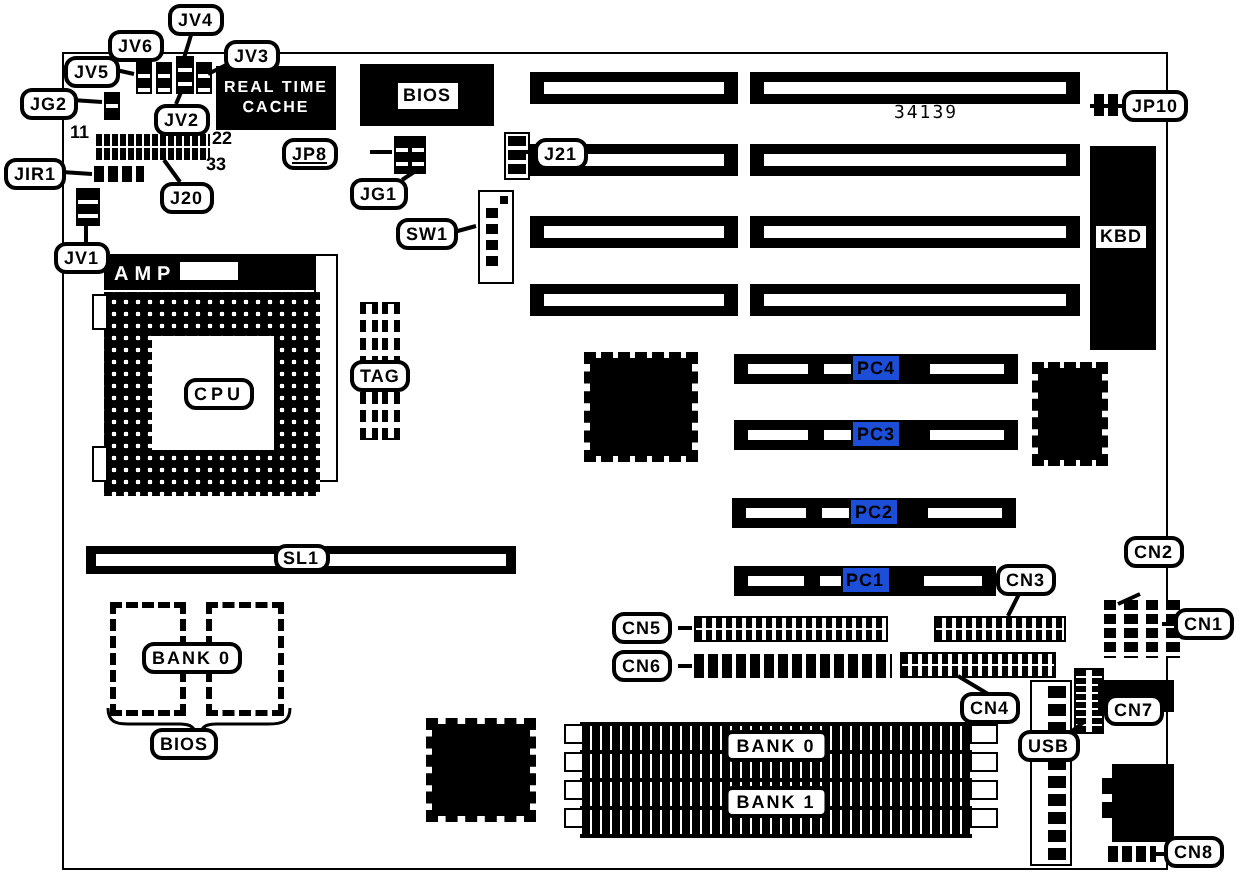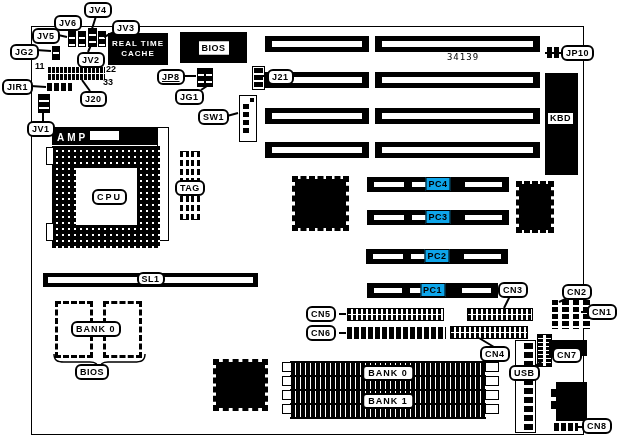--- a/index.html
+++ b/index.html
@@ -24,21 +24,21 @@
   .whitebox{position:absolute;background:#fff;border:1px solid #000;}
   .pin-num{position:absolute;font:bold 9px "Liberation Sans",sans-serif;z-index:5;}
   
   .isa{position:absolute;background:#000;height:16px;z-index:2;}
   .isa::after{content:"";position:absolute;left:7px;right:7px;top:5px;bottom:5px;background:#fff;}
   
   .pci{position:absolute;background:#000;height:15px;z-index:2;}
   .pci .st{position:absolute;background:#fff;height:5px;top:5px;}
   .pci .slot-name{
     position:absolute;left:50%;top:0;transform:translateX(-50%);
-    background:#0ea5e9;border:1px solid #000;font:bold 9px/12px "Liberation Sans",sans-serif;
+    background:#1d4ed8;border:1px solid #000;font:bold 9px/12px "Liberation Sans",sans-serif;
     padding:0 2px;letter-spacing:.5px;
   }
   
   .jmp{position:absolute;border:1px solid #000;background:repeating-linear-gradient(180deg,#000 0 5px,#fff 5px 7px);z-index:3;}
   
   .conn-a{position:absolute;border:1px solid #000;z-index:3;
     background-image:linear-gradient(180deg,rgba(0,0,0,0) 0 5px,#fff 5px 6px,rgba(0,0,0,0) 6px),
                      repeating-linear-gradient(90deg,#000 0 3px,#fff 3px 5px);}
   .conn-b{position:absolute;background:repeating-linear-gradient(90deg,#000 0 5px,#fff 5px 7px);z-index:3;}
   
@@ -120,21 +120,21 @@
 <div class="blackbox" style="left:108px;top:33px;width:60px;height:32px;z-index:2;text-align:center;color:#fff;font:bold 8px/10px 'Liberation Sans',sans-serif;letter-spacing:1px;padding-top:6px;box-sizing:border-box;">
   <div>REAL TIME</div>
   <div>CACHE</div>
 </div>
 <div class="blackbox" style="left:180px;top:32px;width:67px;height:31px;z-index:2;">
   <span class="boxlabel" style="left:50%;top:50%;transform:translate(-50%,-50%);border-color:#fff;">BIOS</span>
 </div>
 
 <div class="jmp" style="left:197px;top:68px;width:6px;height:17px;"></div>
 <div class="jmp" style="left:205px;top:68px;width:6px;height:17px;"></div>
-<div class="callout" style="left:157px;top:69px;text-decoration:underline;">JP8</div>
+<div class="callout" style="left:141px;top:69px;text-decoration:underline;">JP8</div>
 <div class="callout" style="left:175px;top:89px;">JG1</div>
 
 <div class="whitebox" style="left:239px;top:95px;width:16px;height:45px;z-index:3;">
   <div class="abs" style="left:3px;top:8px;width:6px;height:32px;background:repeating-linear-gradient(180deg,#000 0 5px,#fff 5px 8px);"></div>
   <div class="abs" style="right:2px;top:2px;width:4px;height:4px;background:#000;"></div>
 </div>
 <div class="callout" style="left:198px;top:109px;">SW1</div>
 
 <div class="whitebox" style="left:252px;top:66px;width:11px;height:22px;z-index:3;">
   <div class="abs" style="left:1px;top:1px;right:1px;bottom:1px;background:repeating-linear-gradient(180deg,#000 0 5px,#fff 5px 7px);"></div>
@@ -219,21 +219,21 @@
   <div class="simm-bar" style="left:8px;top:14px;width:196px;"></div>
   <div class="latch" style="left:0;top:1px;"></div>
   <div class="latch" style="left:0;top:15px;"></div>
   <div class="latch" style="left:203px;top:1px;width:12px;"></div>
   <div class="latch" style="left:203px;top:15px;width:12px;"></div>
   <div class="bank-label">BANK 1</div>
 </div>
 
 <div class="pingrid" style="left:552px;top:300px;width:17px;height:29px;"></div>
 <div class="pingrid" style="left:573px;top:300px;width:17px;height:29px;"></div>
-<div class="callout" style="left:562px;top:284px;">CN2</div>
+<div class="callout" style="left:562px;top:268px;">CN2</div>
 <div class="callout" style="left:587px;top:304px;">CN1</div>
 
 <div class="whitebox" style="left:515px;top:340px;width:19px;height:91px;z-index:3;">
   <div class="abs" style="right:2px;top:2px;bottom:2px;width:9px;background:repeating-linear-gradient(180deg,#000 0 6px,#fff 6px 9px);"></div>
 </div>
 <div class="pingrid fine" style="left:537px;top:334px;width:13px;height:31px;"></div>
 <div class="callout" style="left:509px;top:365px;">USB</div>
 
 <div class="blackbox" style="left:549px;top:340px;width:38px;height:16px;z-index:3;">
   <span class="callout" style="left:3px;top:7px;">CN7</span>

